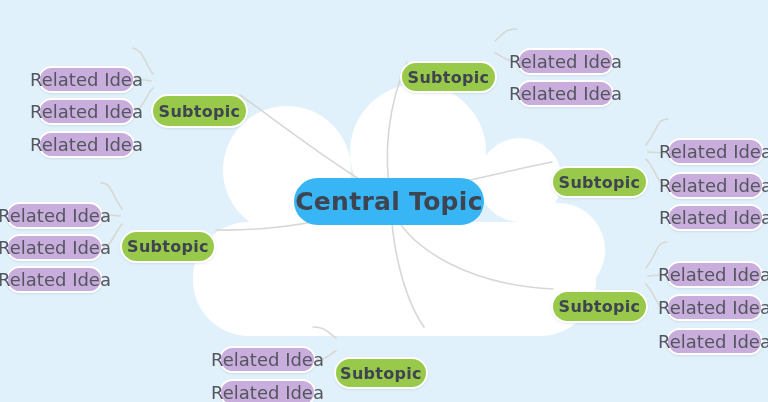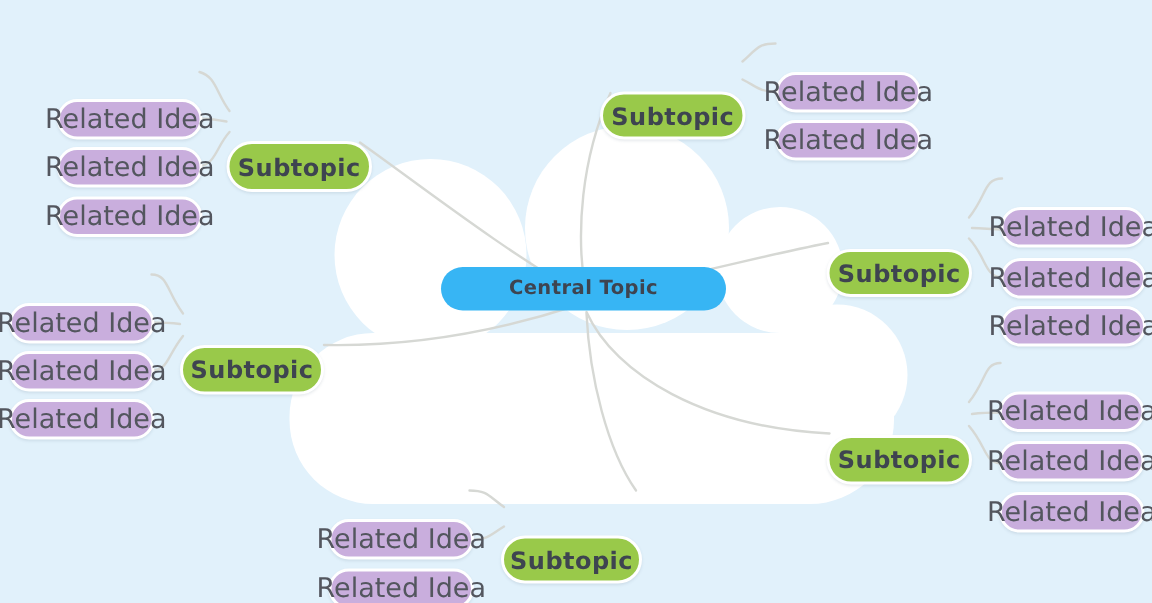--- a/index.html
+++ b/index.html
@@ -13,23 +13,23 @@
   svg.scenery{position:absolute;left:0;top:0;z-index:0;}
   .cloud{fill:#ffffff;}
   .ln{fill:none;stroke:#d6d8d4;stroke-width:1.6;stroke-linecap:round;}
   .node{
     position:absolute;z-index:2;
     display:flex;align-items:center;justify-content:center;
     border-radius:999px;box-sizing:border-box;
     white-space:nowrap;cursor:pointer;
   }
   .central{
-    left:294px;top:178px;width:190px;height:29px;
+    left:294px;top:178px;width:190px;height:47px;
     background:#37b5f4;color:#3e4450;
-    font-weight:bold;font-size:13px;letter-spacing:.3px;
+    font-weight:bold;font-size:25px;letter-spacing:.3px;
   }
   .subtopic{
     background:#99c94a;color:#3e4450;
     border:2px solid #ffffff;
     font-weight:bold;font-size:16px;letter-spacing:.3px;
     box-shadow:0 1px 2px rgba(90,110,130,.15);
     margin-top:30px;
   }
   .related{
     width:97px;height:27px;

